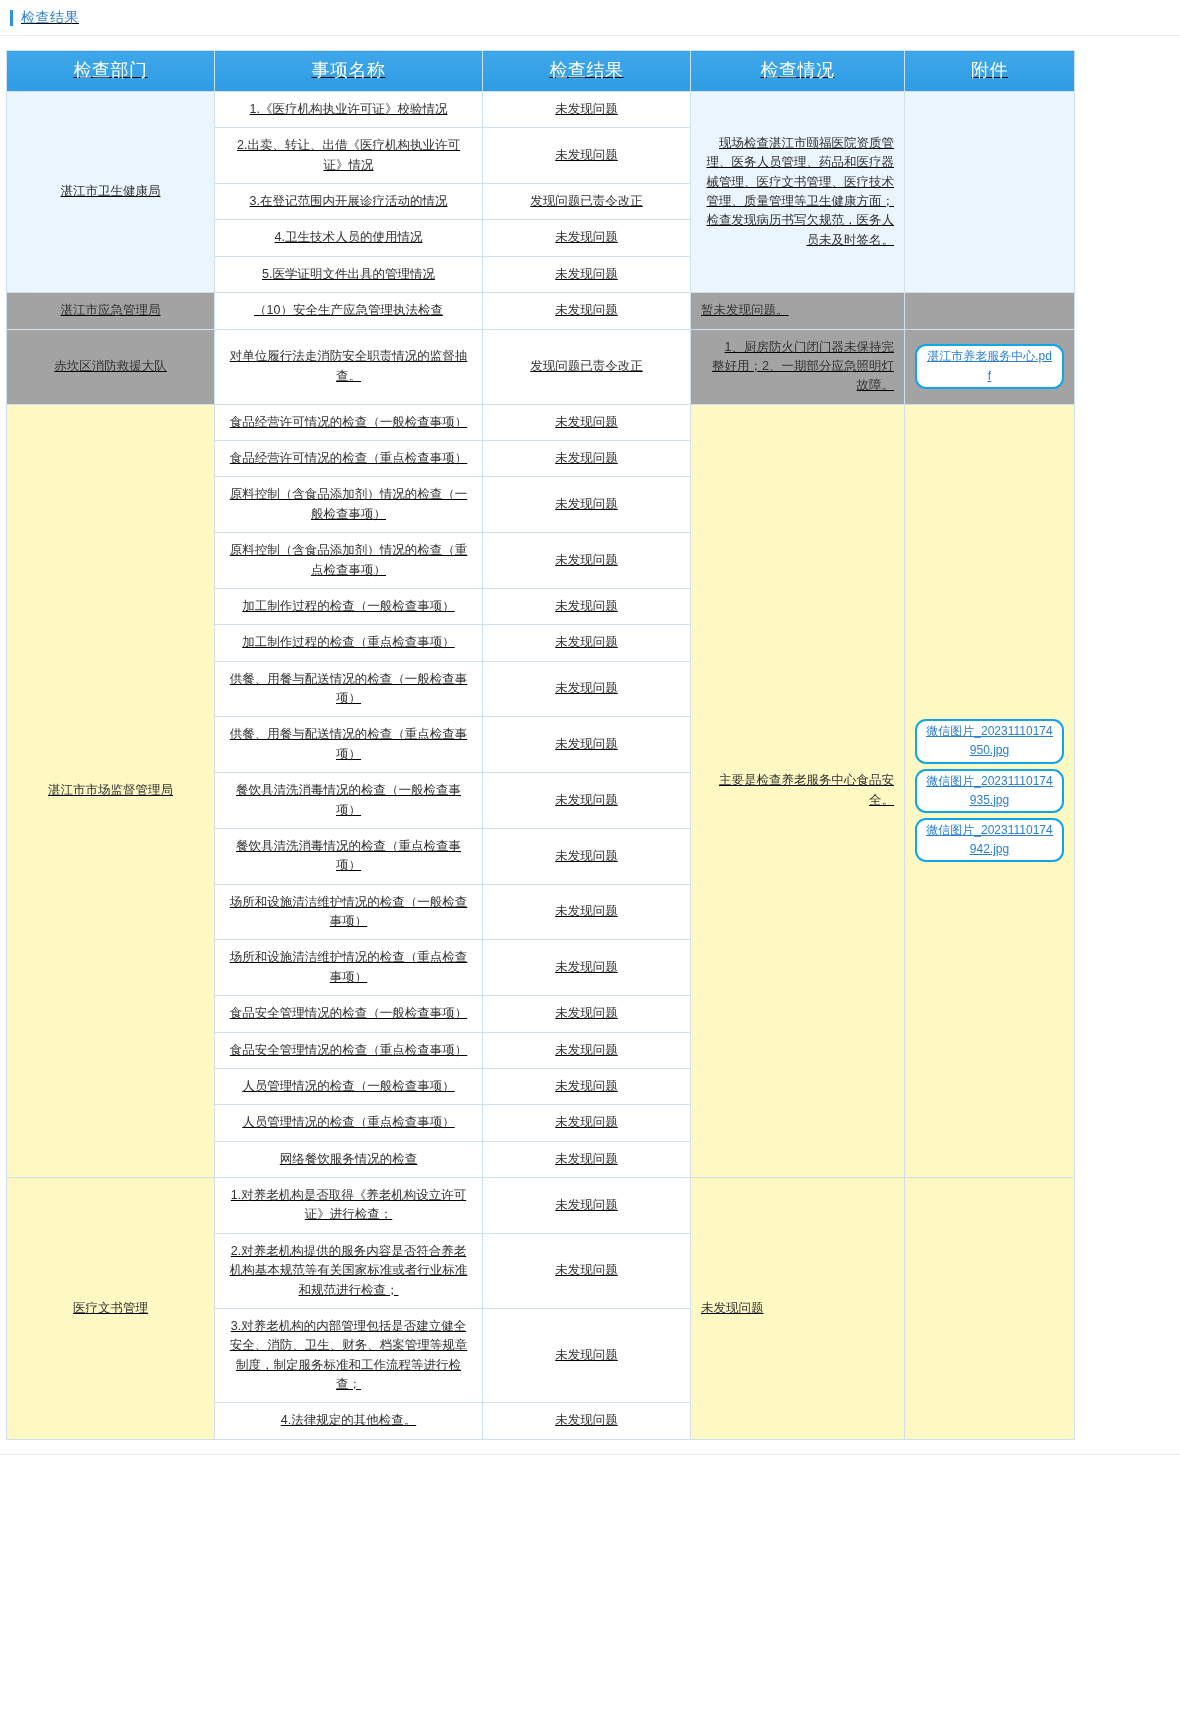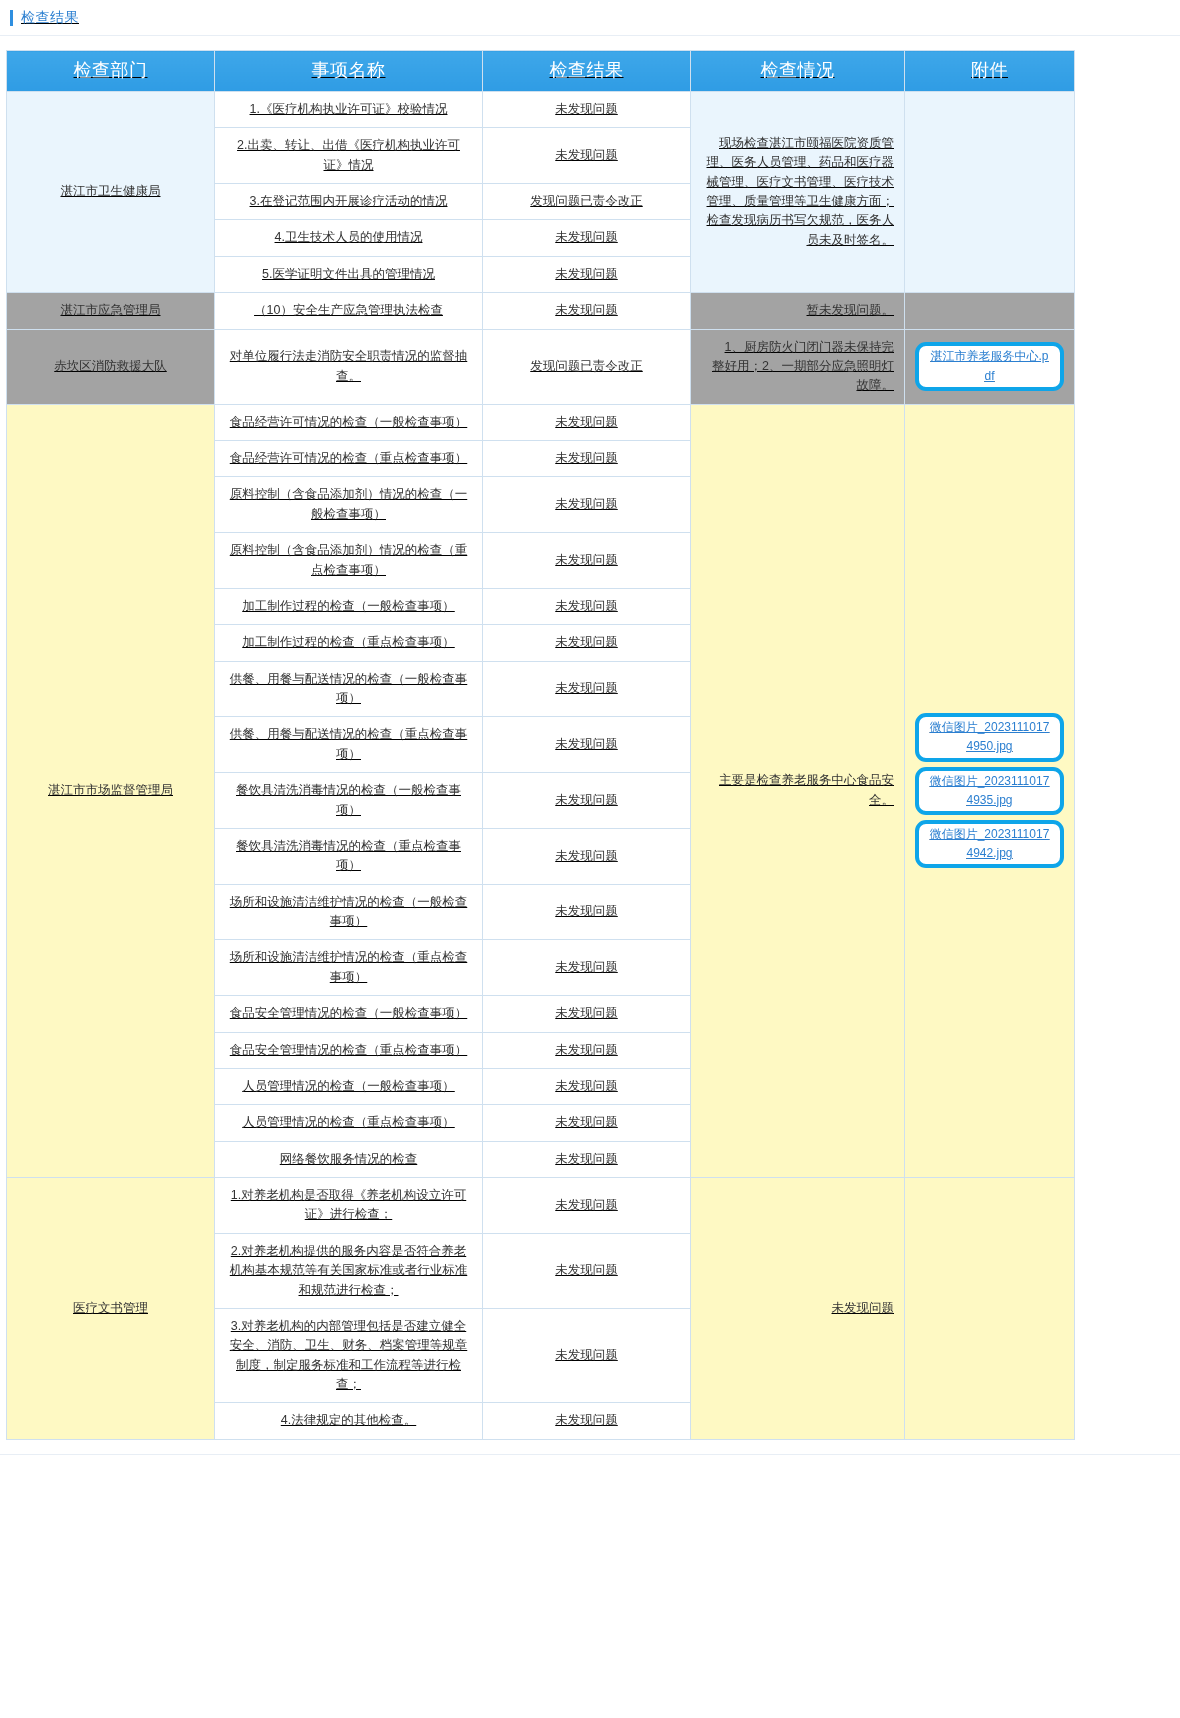--- a/index.html
+++ b/index.html
@@ -82,33 +82,33 @@
   tr.grey td { background: #fef9c3; }
 
   td.bg-white { background: #ffffff !important; }
 
   .attach-link {
     display: inline-block;
     color: #2b7fd0;
     text-decoration: underline;
     font-size: 12px;
     line-height: 1.6;
-    border: 4px solid #0ea5e9;
+    border: 2px solid #0ea5e9;
     border-radius: 11px;
     padding: 1px 9px;
     margin: 2px 0;
     background: #ffffff;
     cursor: pointer;
     max-width: 152px;
     word-break: break-all;
   }
   .attach-list { display: flex; flex-direction: column; align-items: center; gap: 1px; }
 
   .situation-text { display: block; text-indent: 1em; text-align: right; }
-  .situation-center { display: block; text-align: right; }
+  .situation-center { display: block; text-align: left; }
 
   .footer-strip {
     height: 26px;
     border-top: 1px solid #e8eef5;
     background: #ffffff;
     margin-top: 14px;
   }
 </style>
 </head>
 <body>

